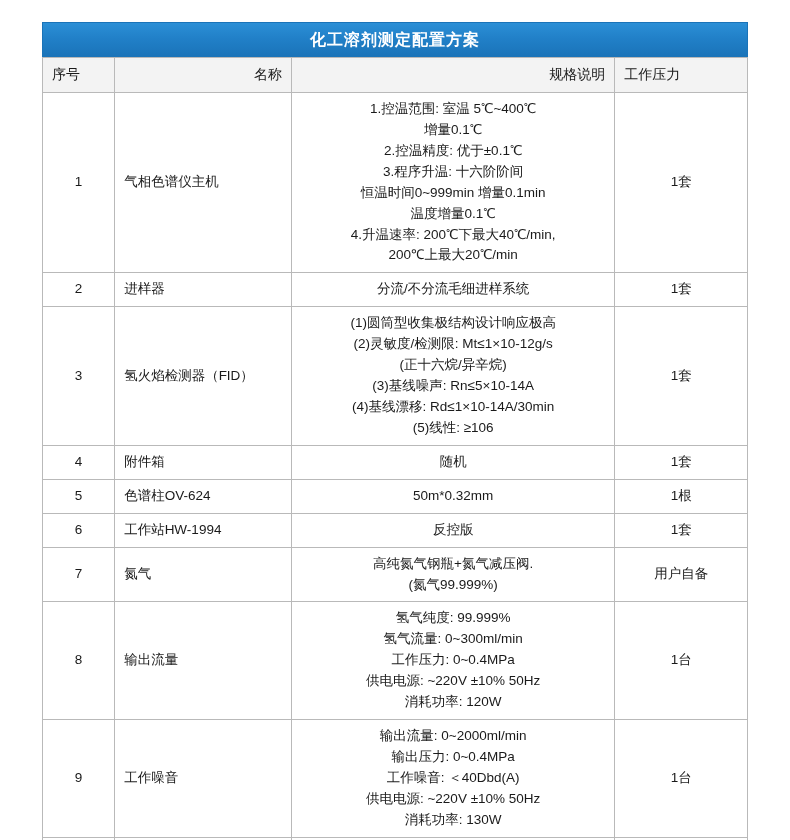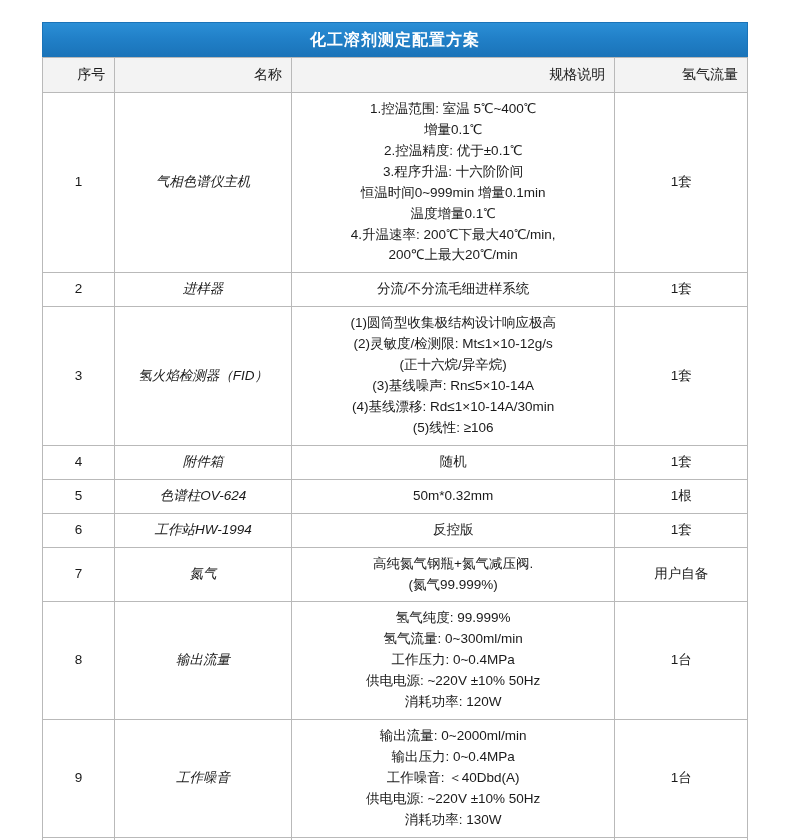--- a/index.html
+++ b/index.html
@@ -51,23 +51,23 @@
   }
   table.spec thead th {
     background: #f3f3f3;
     font-weight: normal;
     font-size: 14px;
     height: 26px;
     text-align: right;
     padding-top: 4px;
     padding-bottom: 4px;
   }
-  table.spec thead th.center { text-align: right; }
+  table.spec thead th.center { text-align: left; }
   td.no, td.qty { text-align: center; }
-  td.name { text-align: center; font-style: italic; }
+  td.name { text-align: left; }
   td.spec-cell { text-align: center; }
   .multi { white-space: pre-line; }
 </style>
 </head>
 <body>
 
 <div class="page">
 
   <div class="title-bar">化工溶剂测定配置方案</div>
 
@@ -76,21 +76,21 @@
       <col class="c-no">
         <col class="c-name">
         <col class="c-spec">
         <col class="c-qty">
     </colgroup>
     <thead>
       <tr>
         <th class="center">序号</th>
         <th>名称</th>
         <th>规格说明</th>
-        <th class="center">氢气流量</th>
+        <th class="center">工作压力</th>
       </tr>
     </thead>
     <tbody>
       <tr>
         <td class="no">1</td>
         <td class="name">气相色谱仪主机</td>
         <td class="spec-cell multi">1.控温范围: 室温 5℃~400℃
 增量0.1℃
 2.控温精度: 优于±0.1℃
 3.程序升温: 十六阶阶间

